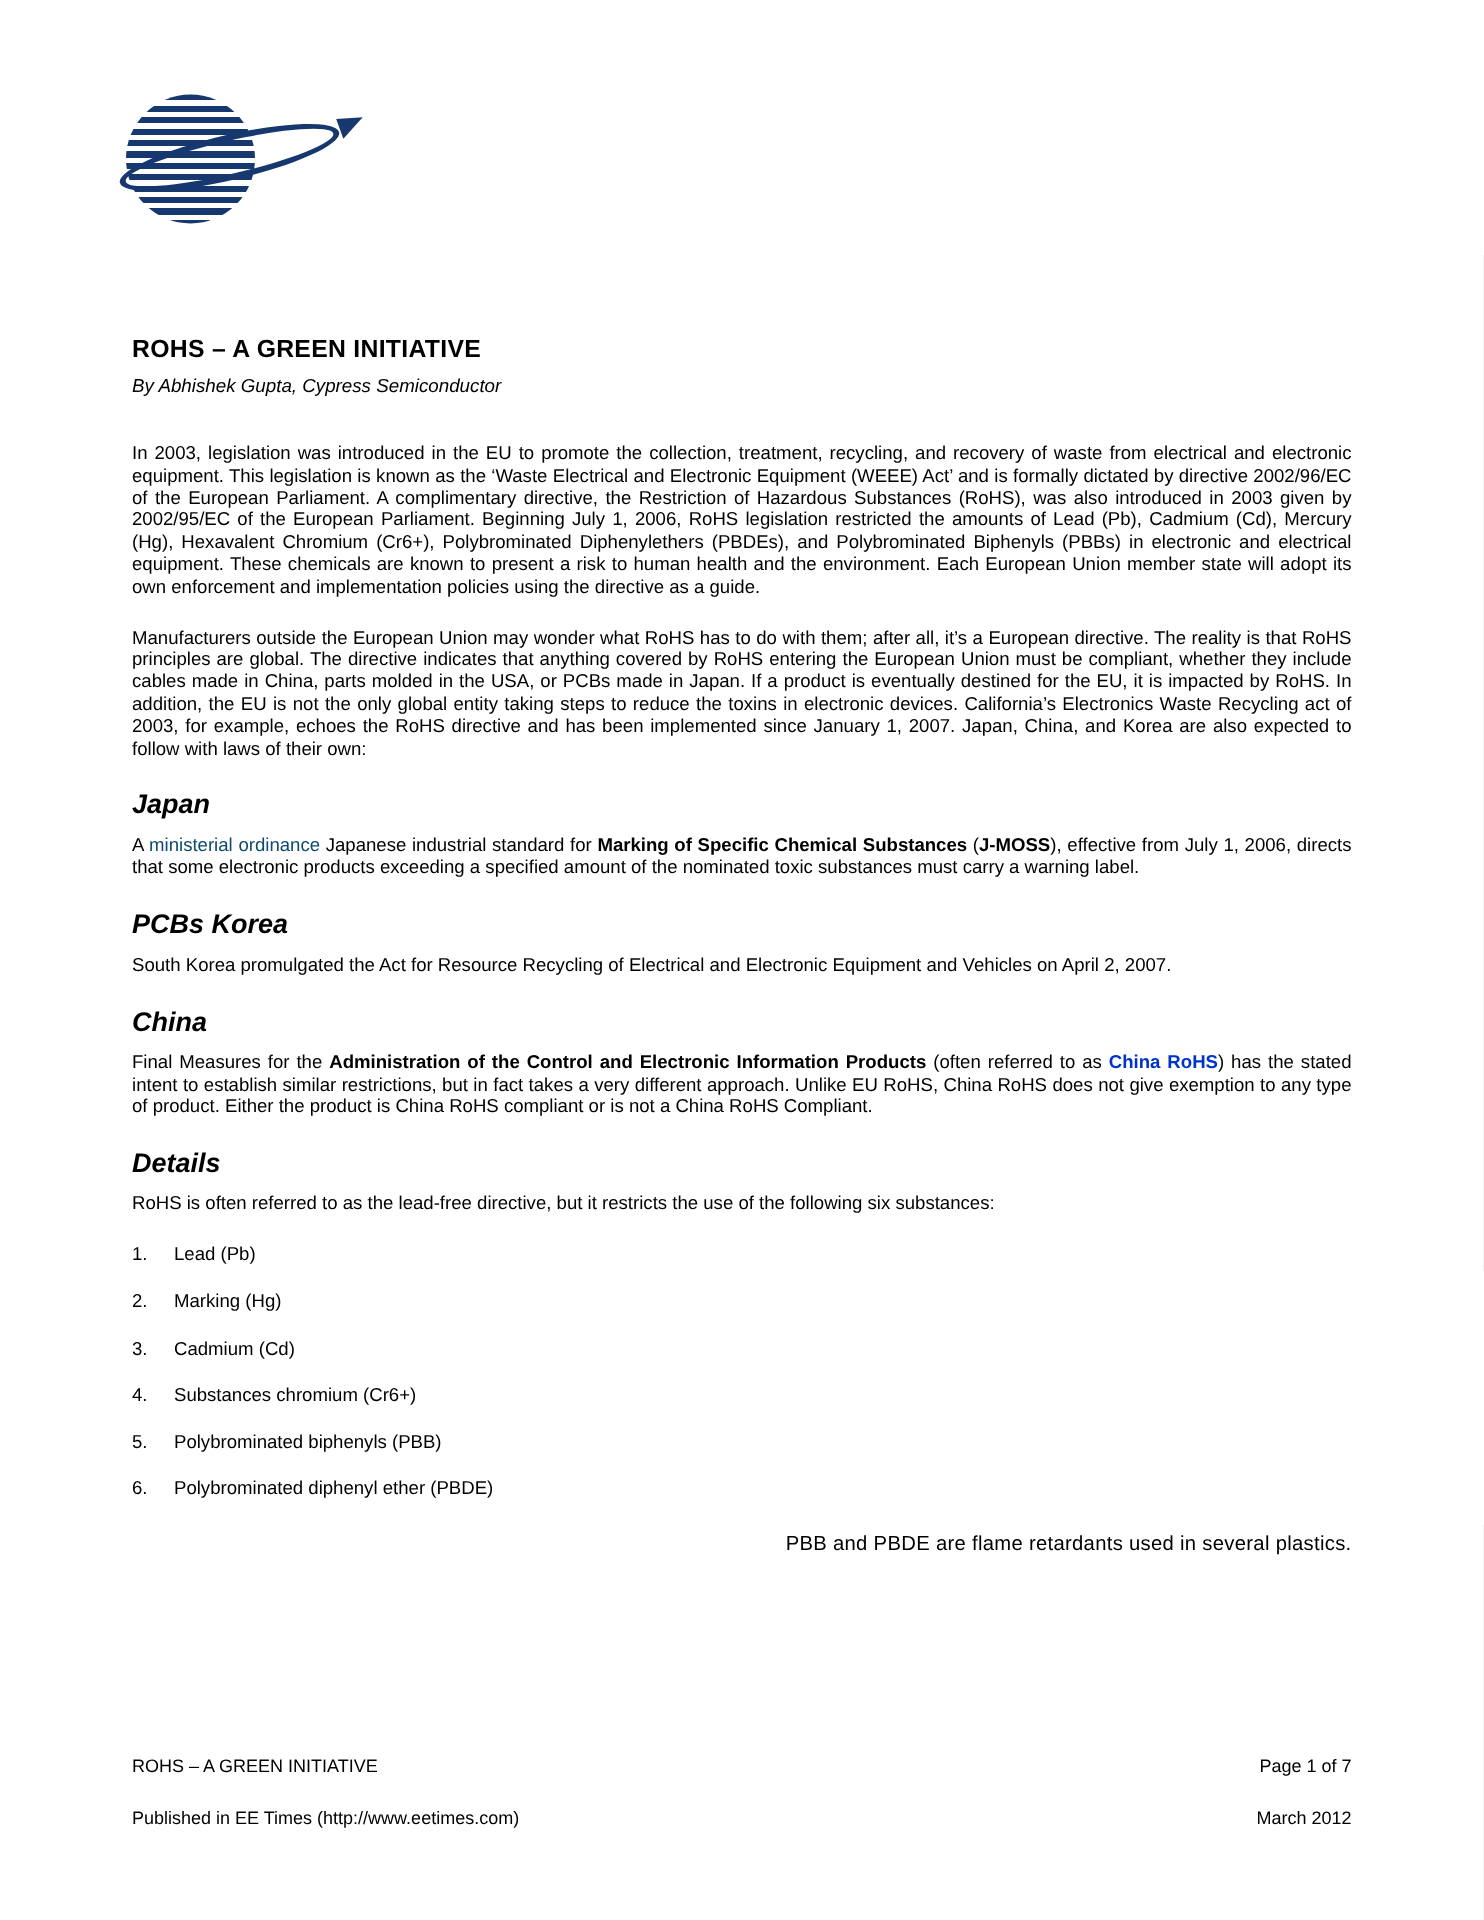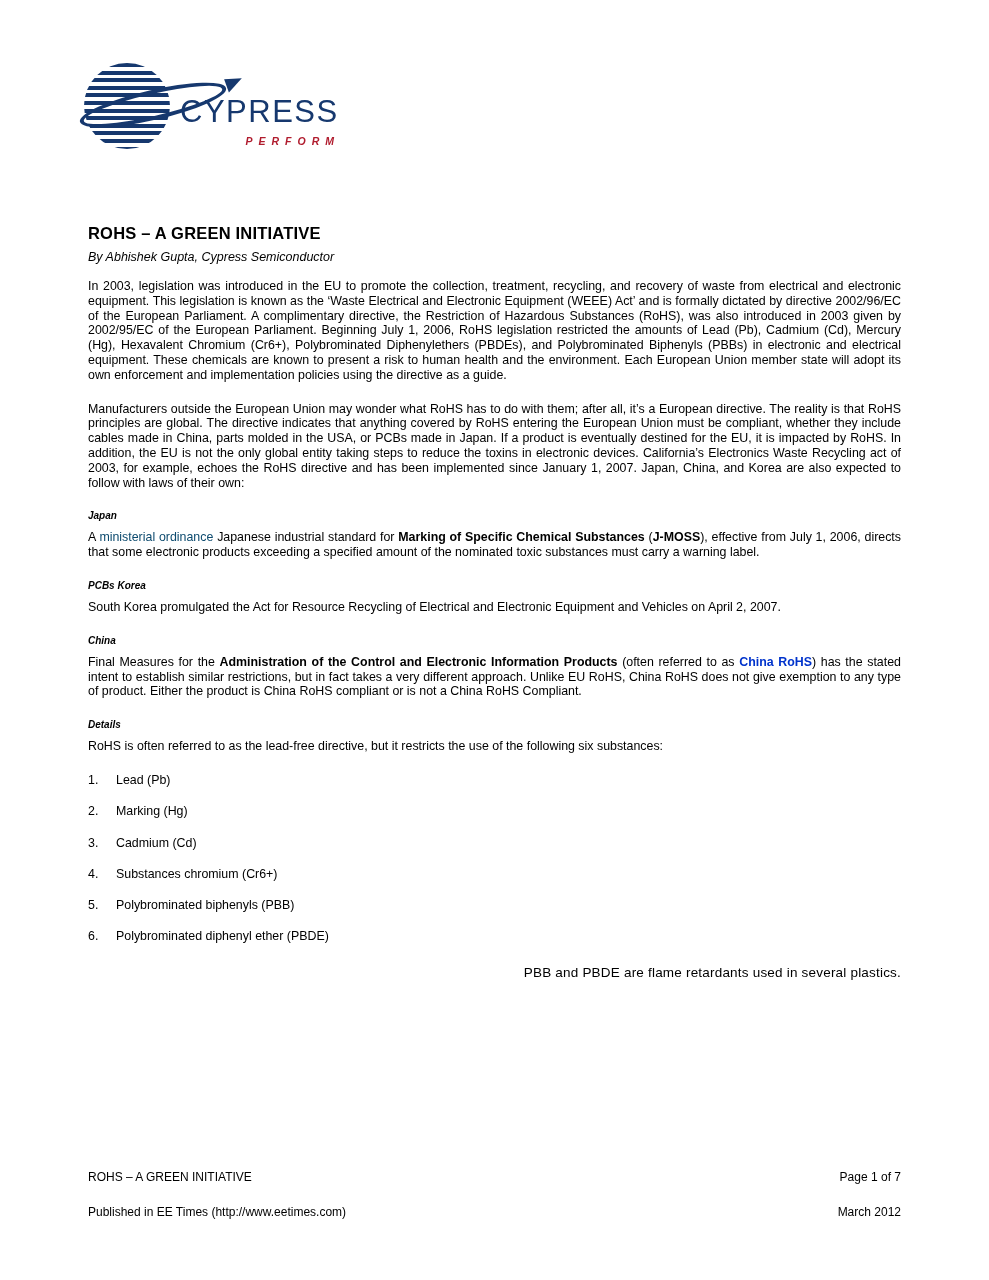--- a/index.html
+++ b/index.html
@@ -42,23 +42,23 @@
   }
   .tagline {
     margin-top: 5px; text-align: right; color: #b01c2e;
     font-size: 10.5px; font-style: italic; letter-spacing: 6px; font-weight: bold;
     white-space: nowrap;
   }
 
   
   .content { padding: 224px 88px 0 88px; }
   h1 { font-size: 16.5px; font-weight: bold; margin: 0 0 7px 0; letter-spacing: 0.2px; }
-  .byline { font-size: 12.5px; font-style: italic; margin: 0 0 15px 0; }
+  .byline { font-size: 12.5px; font-style: italic; margin: 0 0 31px 0; }
   p.body { font-size: 12.4px; line-height: 14.8px; text-align: justify; margin: 0 0 19px 0; }
-  h2 { font-size: 10px; font-weight: bold; font-style: italic; margin: 20px 0 9px 0; }
+  h2 { font-size: 18px; font-weight: bold; font-style: italic; margin: 20px 0 9px 0; }
   .link { color: #0c4a6e; text-decoration: none; cursor: pointer; }
   .link-bold { color: #0033cc; font-weight: bold; text-decoration: none; cursor: pointer; }
   strong { font-weight: bold; }
 
   .list { margin-top: 17px; }
   .list-item { font-size: 12.4px; line-height: 14.8px; margin-bottom: 16.5px; }
   .num { display: inline-block; width: 28px; }
 
   .closing { font-size: 13.5px; margin-top: 21px; letter-spacing: 0.2px; text-align: right; }
 
@@ -74,24 +74,20 @@
 </head>
 <body>
 
 <div class="page">
 
   <header class="logo">
     <div class="globe-wrap">
       <div class="globe"></div>
       <div class="orbit"></div>
       <div class="orbit-arrow"></div>
-    </div>
-    <div class="logo-text">
-      <div class="brand">CYPRESS</div>
-      <div class="tagline">PERFORM</div>
     </div>
   </header>
 
   <main class="content">
     <h1>ROHS – A GREEN INITIATIVE</h1>
     <p class="byline">By Abhishek Gupta, Cypress Semiconductor</p>
 
     <p class="body">In 2003, legislation was introduced in the EU to promote the collection, treatment, recycling, and recovery of waste from electrical and electronic equipment. This legislation is known as the ‘Waste Electrical and Electronic Equipment (WEEE) Act’ and is formally dictated by directive 2002/96/EC of the European Parliament. A complimentary directive, the Restriction of Hazardous Substances (RoHS), was also introduced in 2003 given by 2002/95/EC of the European Parliament. Beginning July 1, 2006, RoHS legislation restricted the amounts of Lead (Pb), Cadmium (Cd), Mercury (Hg), Hexavalent Chromium (Cr6+), Polybrominated Diphenylethers (PBDEs), and Polybrominated Biphenyls (PBBs) in electronic and electrical equipment. These chemicals are known to present a risk to human health and the environment.  Each European Union member state will adopt its own enforcement and implementation policies using the directive as a guide.</p>
     <p class="body">Manufacturers outside the European Union may wonder what RoHS has to do with them; after all, it’s a European directive. The reality is that RoHS principles are global. The directive indicates that anything covered by RoHS entering the European Union must be compliant, whether they include cables made in China, parts molded in the USA, or PCBs made in Japan. If a product is eventually destined for the EU, it is impacted by RoHS. In addition, the EU is not the only global entity taking steps to reduce the toxins in electronic devices. California’s Electronics Waste Recycling act of 2003, for example, echoes the RoHS directive and has been implemented since January 1, 2007. Japan, China, and Korea are also expected to follow with laws of their own:</p>
 

